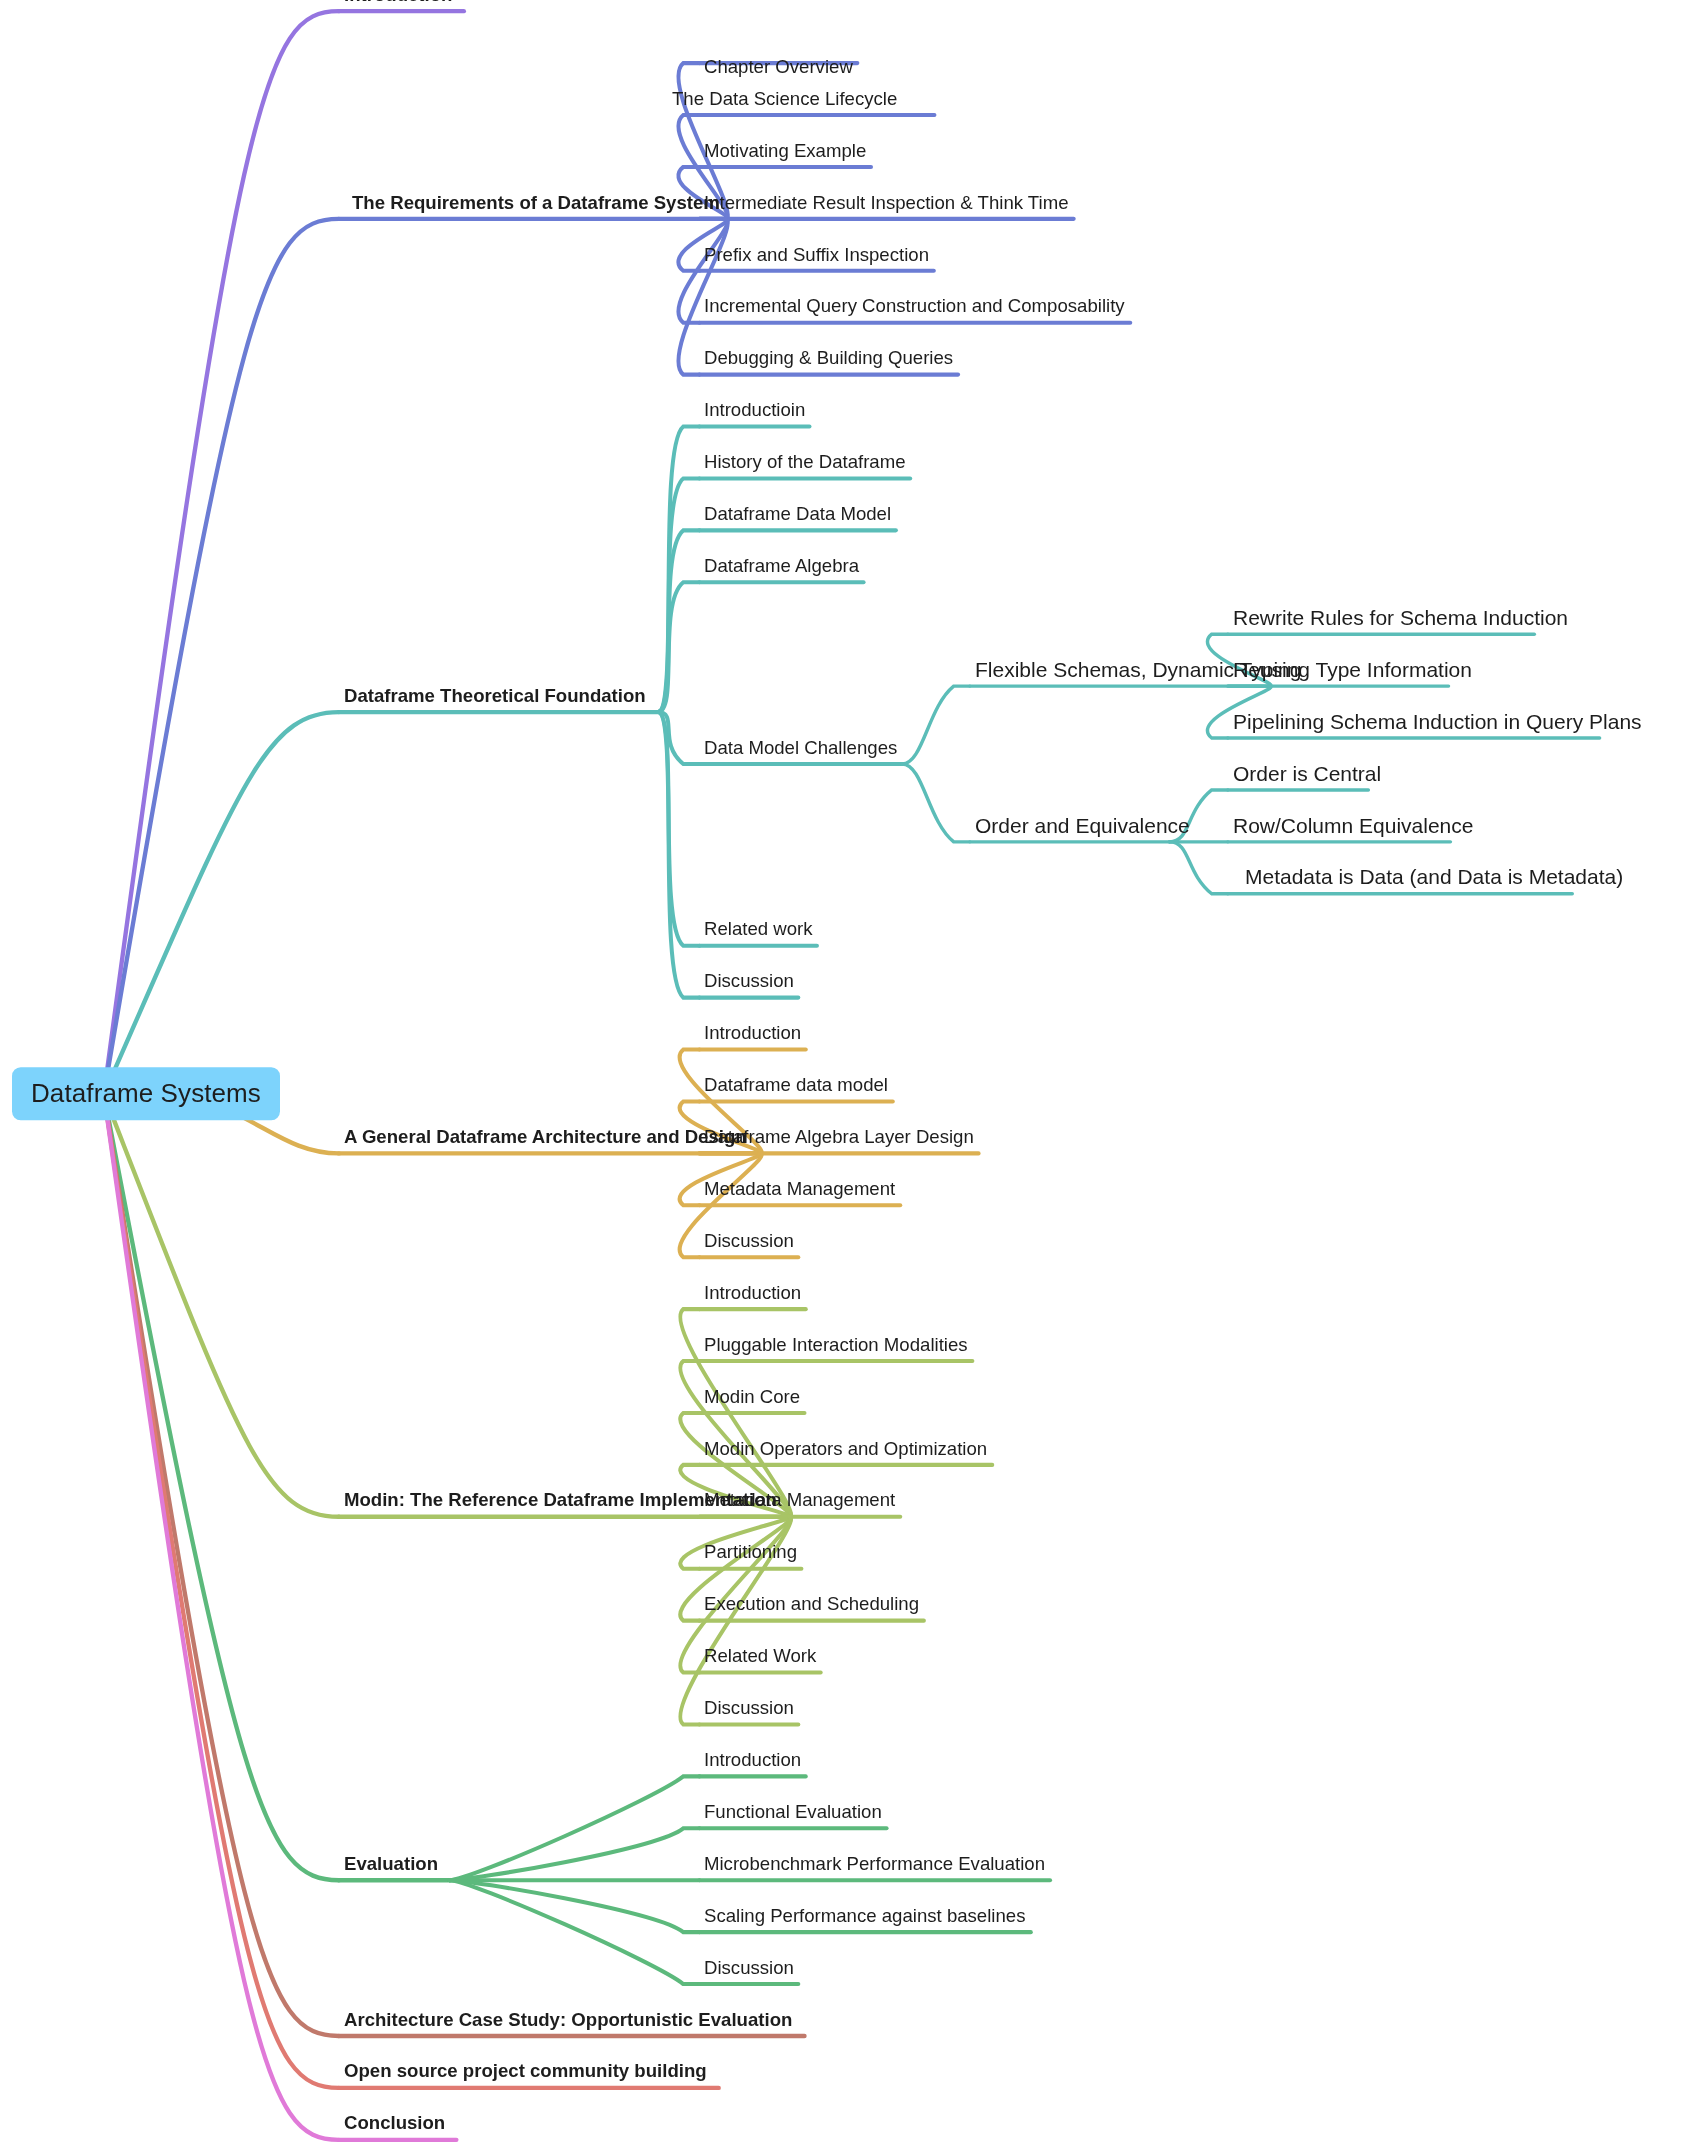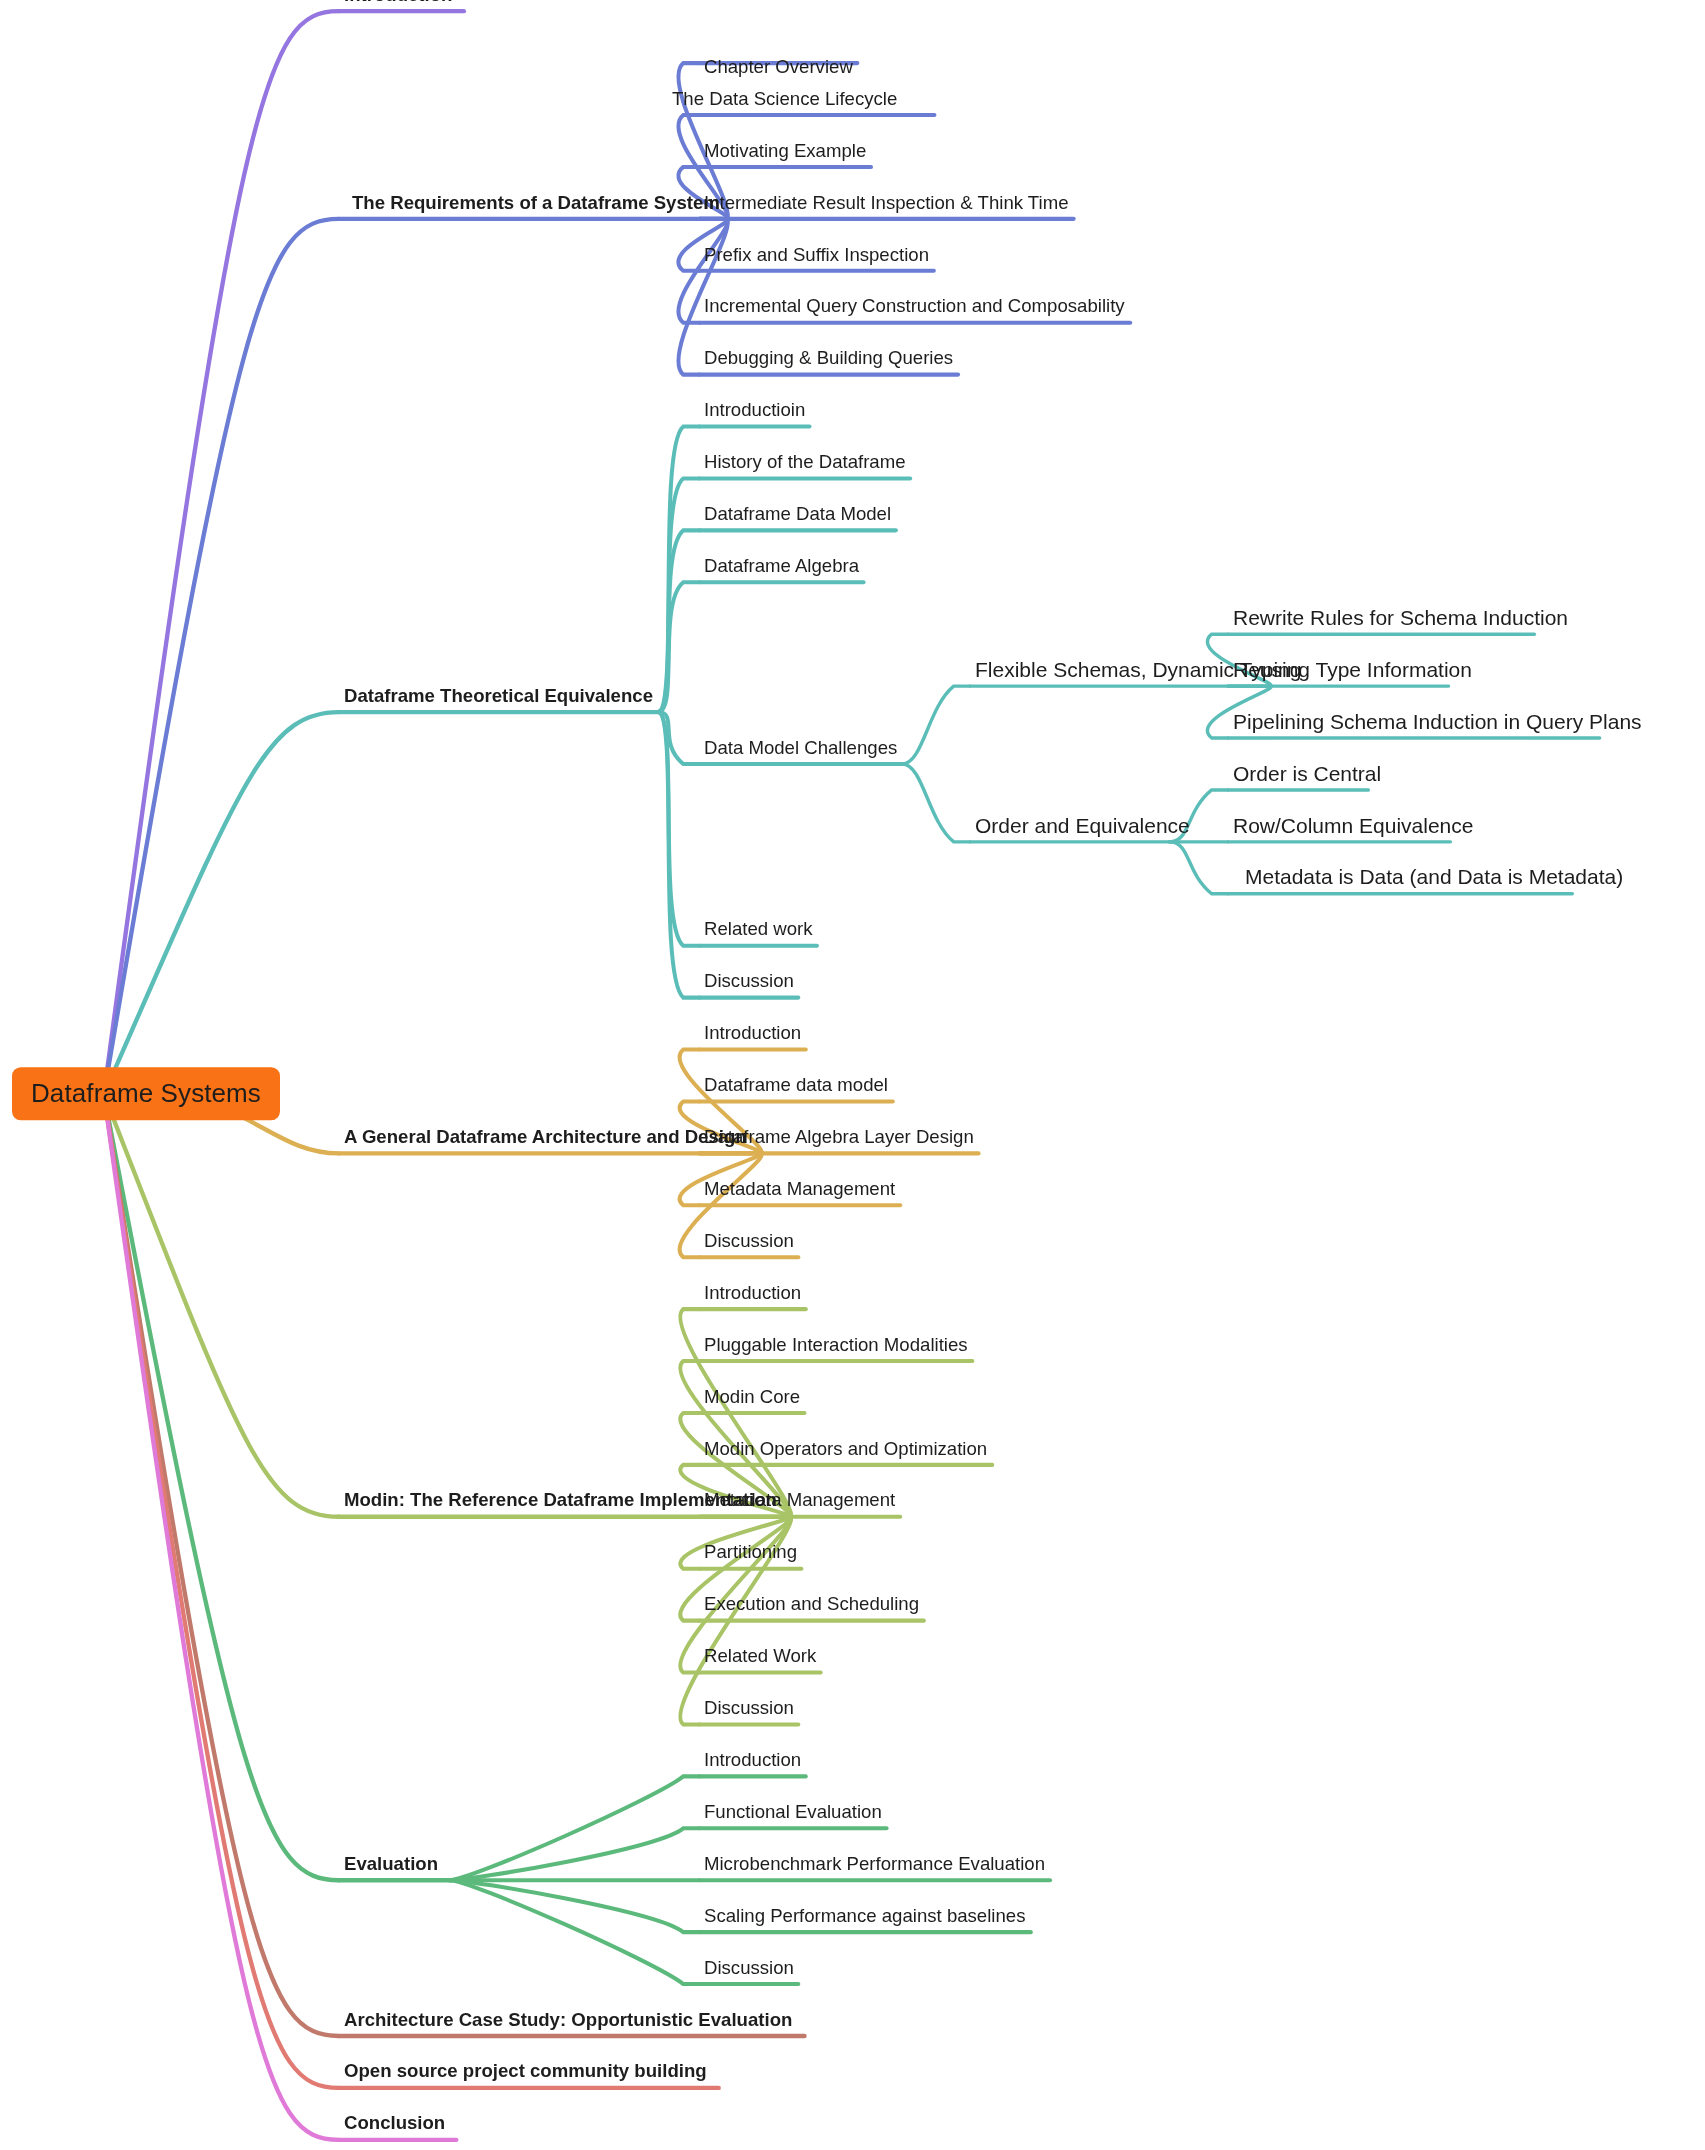--- a/index.html
+++ b/index.html
@@ -124,21 +124,21 @@
   <div id="nodes">
       <div class="node lvl1" style="left: 344px; top: -5px;">Introduction</div>
       <div class="node lvl1" style="left: 352px; top: 203px;">The Requirements of a Dataframe System</div>
       <div class="node lvl2" style="left: 704px; top: 47px; margin-top: 20px;">Chapter Overview</div>
       <div class="node lvl2" style="left: 672px; top: 99px;">The Data Science Lifecycle</div>
       <div class="node lvl2" style="left: 704px; top: 151px;">Motivating Example</div>
       <div class="node lvl2" style="left: 704px; top: 203px;">Intermediate Result Inspection &amp; Think Time</div>
       <div class="node lvl2" style="left: 704px; top: 255px;">Prefix and Suffix Inspection</div>
       <div class="node lvl2" style="left: 704px; top: 306px;">Incremental Query Construction and Composability</div>
       <div class="node lvl2" style="left: 704px; top: 358px;">Debugging &amp; Building Queries</div>
-      <div class="node lvl1" style="left: 344px; top: 696px;">Dataframe Theoretical Equivalence</div>
+      <div class="node lvl1" style="left: 344px; top: 696px;">Dataframe Theoretical Foundation</div>
       <div class="node lvl2" style="left: 704px; top: 410px;">Introductioin</div>
       <div class="node lvl2" style="left: 704px; top: 462px;">History of the Dataframe</div>
       <div class="node lvl2" style="left: 704px; top: 514px;">Dataframe Data Model</div>
       <div class="node lvl2" style="left: 704px; top: 566px;">Dataframe Algebra</div>
       <div class="node lvl2" style="left: 704px; top: 748px;">Data Model Challenges</div>
       <div class="node lvl3" style="left: 975px; top: 670px;">Flexible Schemas, Dynamic Typing</div>
       <div class="node lvl3" style="left: 1233px; top: 618px;">Rewrite Rules for Schema Induction</div>
       <div class="node lvl3" style="left: 1233px; top: 670px;">Reusing Type Information</div>
       <div class="node lvl3" style="left: 1233px; top: 722px;">Pipelining Schema Induction in Query Plans</div>
       <div class="node lvl3" style="left: 975px; top: 826px;">Order and Equivalence</div>
@@ -165,16 +165,16 @@
       <div class="node lvl2" style="left: 704px; top: 1708px;">Discussion</div>
       <div class="node lvl1" style="left: 344px; top: 1864px;">Evaluation</div>
       <div class="node lvl2" style="left: 704px; top: 1760px;">Introduction</div>
       <div class="node lvl2" style="left: 704px; top: 1812px;">Functional Evaluation</div>
       <div class="node lvl2" style="left: 704px; top: 1864px;">Microbenchmark Performance Evaluation</div>
       <div class="node lvl2" style="left: 704px; top: 1916px;">Scaling Performance against baselines</div>
       <div class="node lvl2" style="left: 704px; top: 1968px;">Discussion</div>
       <div class="node lvl1" style="left: 344px; top: 2020px;">Architecture Case Study: Opportunistic Evaluation</div>
       <div class="node lvl1" style="left: 344px; top: 2071px;">Open source project community building</div>
       <div class="node lvl1" style="left: 344px; top: 2123px;">Conclusion</div>
-      <div class="node root" style="left: 12.4px; top: 1094px; background: #f97316;">Dataframe Systems</div>
+      <div class="node root" style="left: 12.4px; top: 1094px; background: #7dd3fc;">Dataframe Systems</div>
     </div>
 </div>
 
 
 </body></html>

